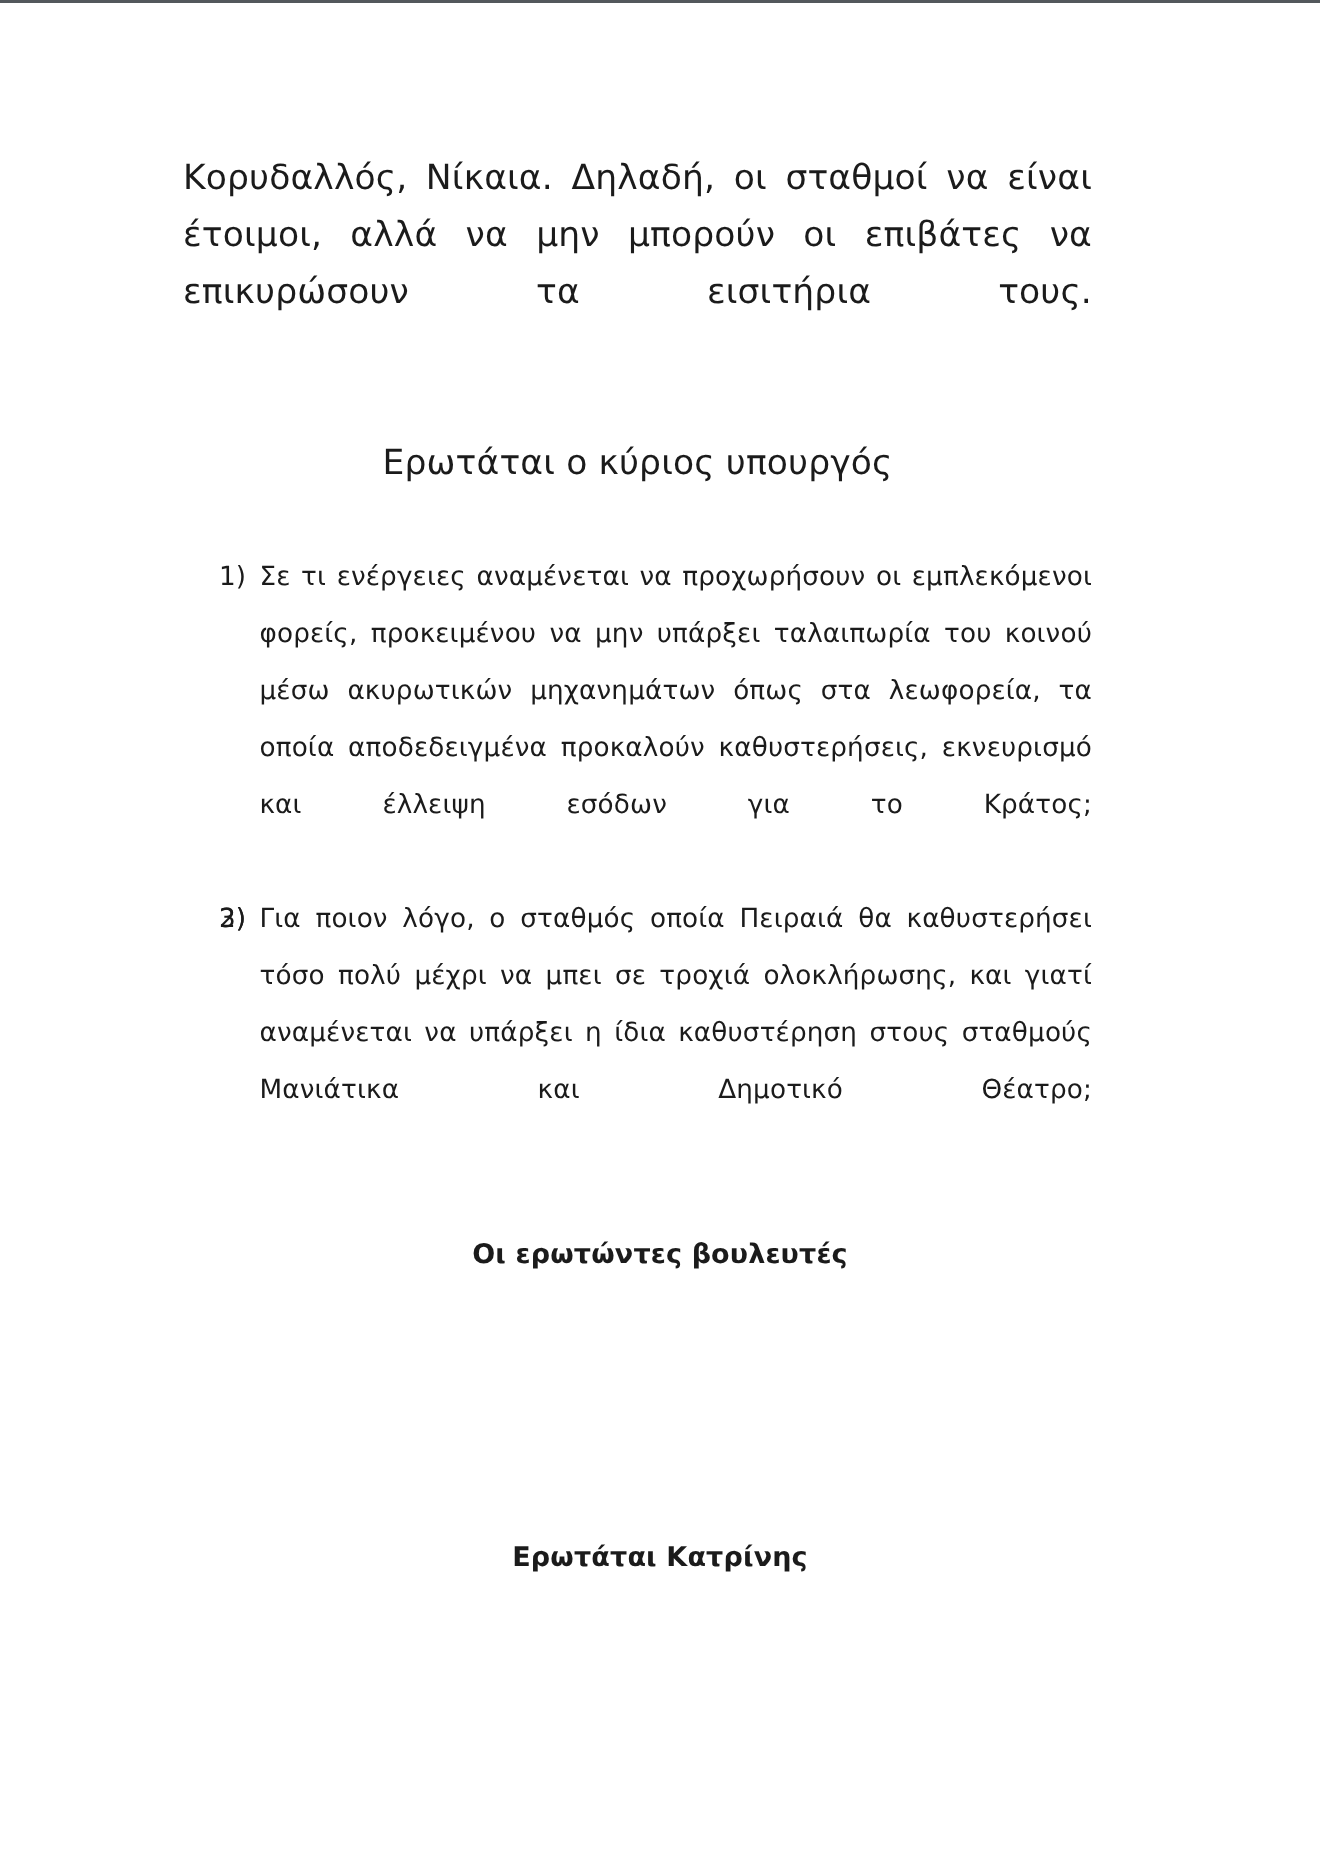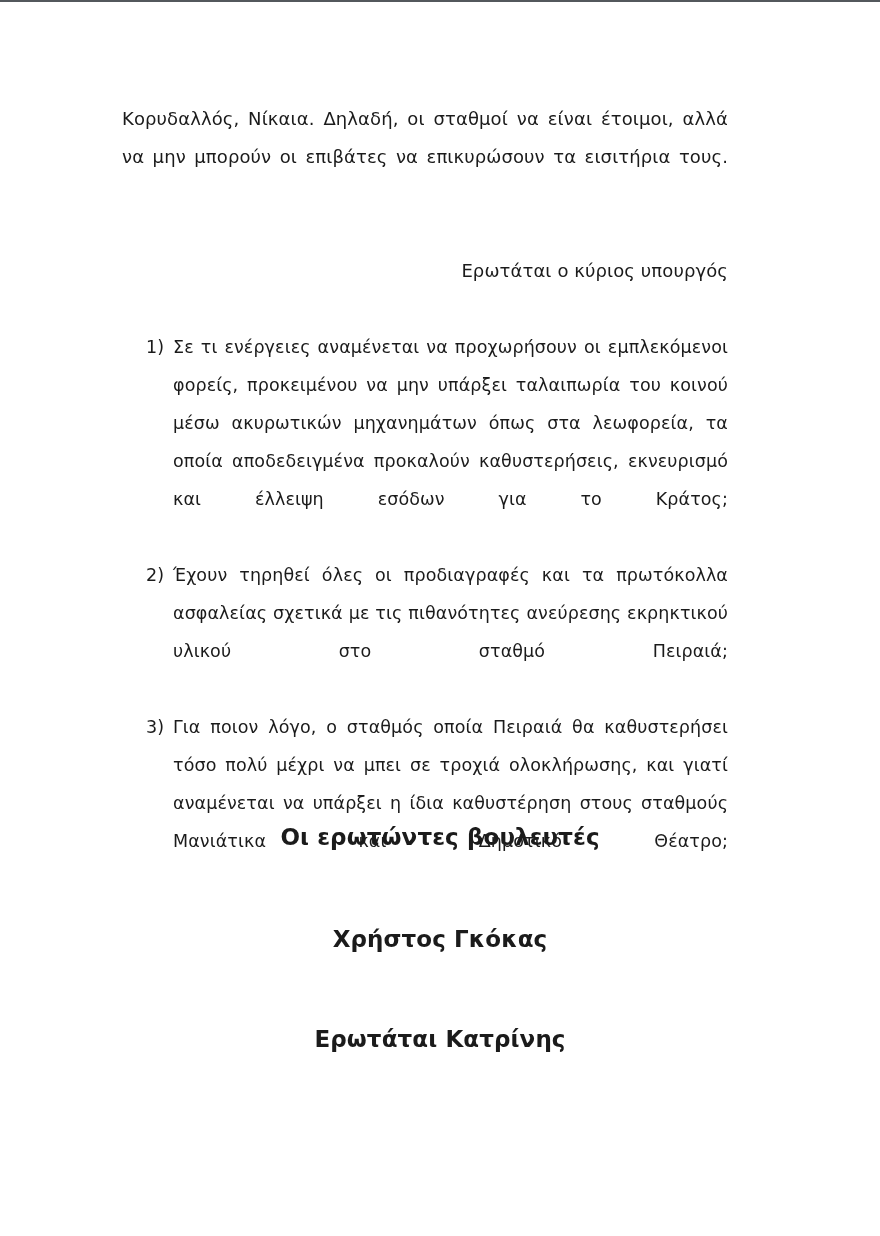--- a/index.html
+++ b/index.html
@@ -30,34 +30,34 @@
   .page-body {
     position: absolute;
     top: 100px;
     left: 122px;
     width: 606px;
   }
 
   
   .para {
     margin: 0;
-    font-size: 18px;
+    font-size: 23px;
     line-height: 38px;
     color: #1b1b1b;
     text-align: justify;
     text-justify: inter-word;
     letter-spacing: 0.1px;
   }
   .para::after {
     content: "";
     display: inline-block;
     width: 100%;
   }
   .para.no-justify {
-    text-align: right;
+    text-align: center;
   }
   .para.no-justify::after {
     content: none;
   }
 
   .spacer-sm { height: 38px; }
 
   
   .num-list {
     margin: 0;
@@ -91,21 +91,21 @@
   }
 
   
   .sig-block {
     position: absolute;
     left: 122px;
     width: 636px;
     text-align: center;
   }
   .sig-line {
-    font-size: 23px;
+    font-size: 18px;
     font-weight: bold;
     color: #1b1b1b;
     line-height: 38px;
     letter-spacing: 0.1px;
   }
   #sig-heading { top: 818px; }
   #sig-name-1  { top: 920px; }
   #sig-name-2  { top: 1020px; }
 </style>
 </head>
@@ -125,29 +125,27 @@
 
     <div class="spacer-sm"></div>
 
     <ol class="num-list">
       <li class="num-list-item">
         <span class="marker">1)</span>
         <span class="item-text">Σε τι ενέργειες αναμένεται να προχωρήσουν οι  εμπλεκόμενοι φορείς, προκειμένου να μην υπάρξει ταλαιπωρία του κοινού μέσω ακυρωτικών μηχανημάτων όπως στα λεωφορεία, τα οποία αποδεδειγμένα προκαλούν καθυστερήσεις, εκνευρισμό και έλλειψη εσόδων για το Κράτος;</span>
       </li>
       <li class="num-list-item">
         <span class="marker">2)</span>
-        <span class="item-text">Έχουν τηρηθεί όλες οι προδιαγραφές και τα πρωτόκολλα ασφαλείας σχετικά με τις πιθανότητες ανεύρεσης εκρηκτικού υλικού στο σταθμό Πειραιά;</span>
       </li>
       <li class="num-list-item">
         <span class="marker">3)</span>
         <span class="item-text">Για ποιον λόγο, ο σταθμός οποία Πειραιά θα καθυστερήσει τόσο πολύ μέχρι να μπει σε τροχιά ολοκλήρωσης, και γιατί αναμένεται να υπάρξει η ίδια καθυστέρηση στους σταθμούς Μανιάτικα και Δημοτικό Θέατρο;</span>
       </li>
     </ol>
 
   </div>
 
   <div class="sig-block sig-line" id="sig-heading">Οι ερωτώντες βουλευτές</div>
 
-  <div class="sig-block sig-line" id="sig-name-1">Χρήστος Γκόκας</div>
 
   <div class="sig-block sig-line" id="sig-name-2">Ερωτάται Κατρίνης</div>
 
 </div>
 
 </body></html>

